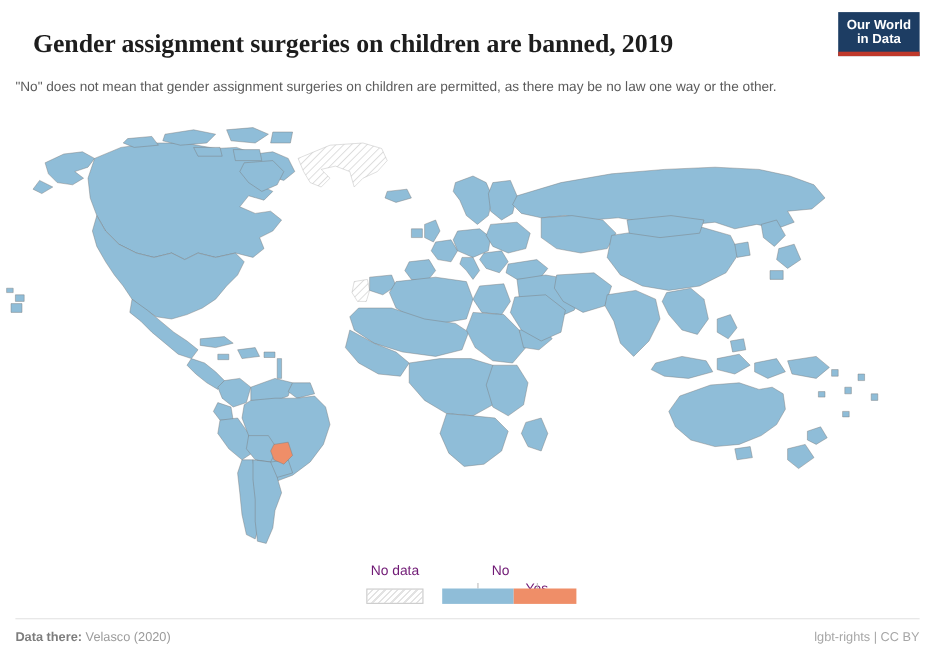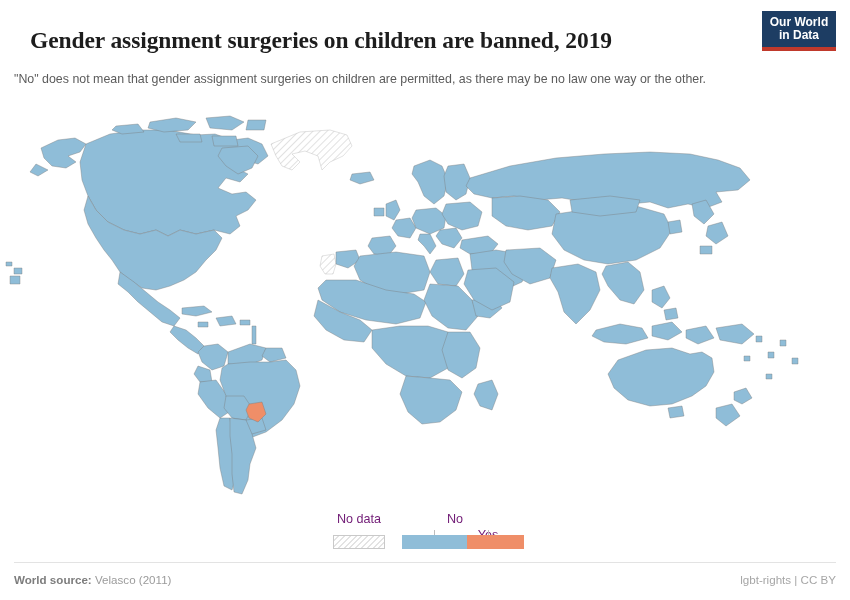--- a/index.html
+++ b/index.html
@@ -298,17 +298,17 @@
     <div class="lg-tick" style="left:434px;"></div>
     <div id="lg-no-sw" class="lg-swatch"></div>
 
     <span class="lg-label" style="left:472px;top:20px;width:32px;text-decoration:underline;">Yes</span>
     <div class="lg-tick" style="left:488px;"></div>
     <div id="lg-yes-sw" class="lg-swatch"></div>
   </div>
 
   <div id="footer-rule"></div>
   <div id="footer">
-    <span id="footer-left"><span class="src-strong">World source:</span> <span>Velasco (2011)</span></span>
+    <span id="footer-left"><span class="src-strong">Data there:</span> <span>Velasco (2020)</span></span>
     <span id="footer-right">lgbt-rights | CC BY</span>
   </div>
 
 </div>
 
 </body></html>

